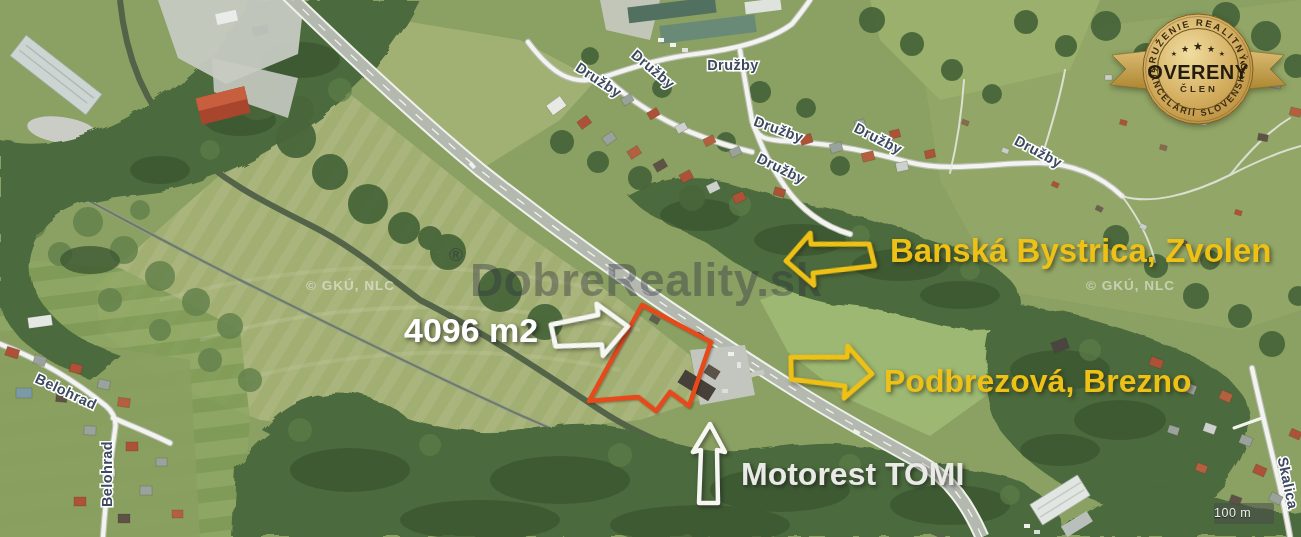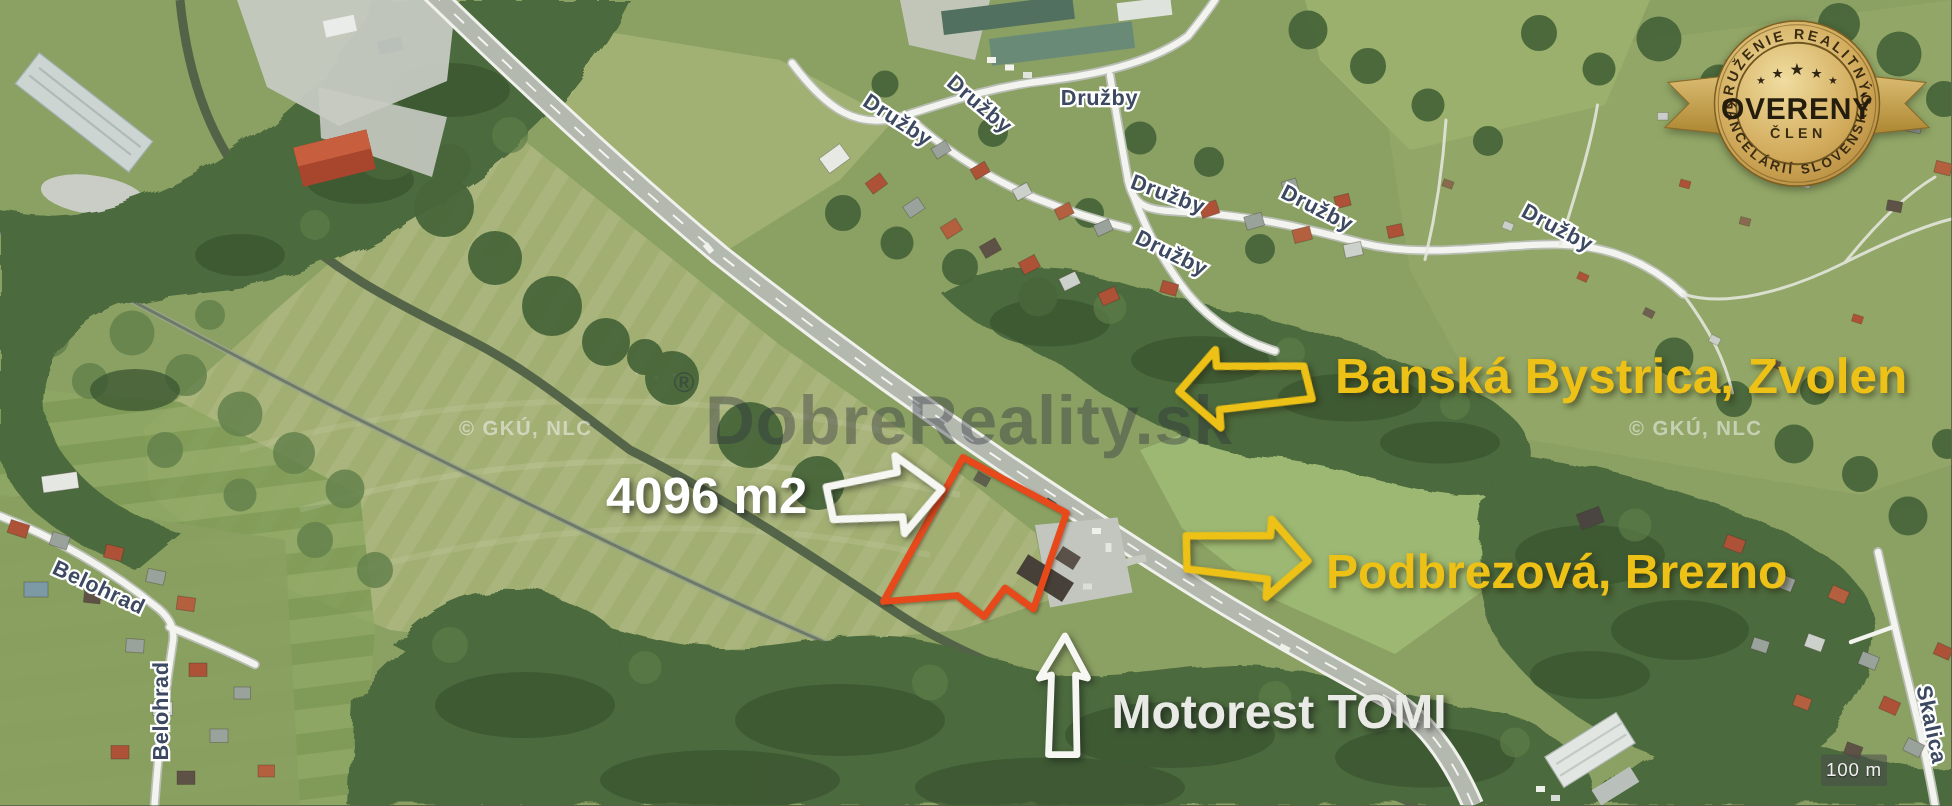--- a/index.html
+++ b/index.html
@@ -32,23 +32,23 @@
           filter:drop-shadow(1px 1px 1px rgba(40,20,5,.4));}
   
   .badge{position:absolute;left:1102px;top:5px;width:192px;height:132px;}
   .badge svg{filter:drop-shadow(0 2px 3px rgba(0,0,0,.35));}
   .badge-arc{font:bold 9.5px "Liberation Sans",sans-serif;fill:#3a2c12;letter-spacing:2px;}
   .badge-arc2{font:bold 9px "Liberation Sans",sans-serif;fill:#3a2c12;letter-spacing:2px;}
   .badge-title{font:bold 20px "Liberation Sans",sans-serif;fill:#241c0c;letter-spacing:.5px;text-anchor:middle;}
   .badge-member{font:bold 9.5px "Liberation Sans",sans-serif;fill:#3a2c12;letter-spacing:3px;text-anchor:middle;}
   .badge-star{font-family:"DejaVu Sans",sans-serif;fill:#2f2512;text-anchor:middle;}
   
-  .scalebar{position:absolute;left:1214px;top:503px;width:44px;height:21px;
+  .scalebar{position:absolute;left:1214px;top:503px;width:60px;height:21px;
             background:rgba(75,75,75,.55);border-radius:2px;color:#f0f0f0;
-            font:12.5px "Liberation Sans",sans-serif;line-height:21px;text-align:center;
+            font:12.5px "Liberation Sans",sans-serif;line-height:21px;
             letter-spacing:.5px;text-shadow:0 1px 1px rgba(0,0,0,.6);}
 </style>
 </head>
 <body>
 
 <div class="stage">
 
 <svg class="map-svg" width="1301" height="537" viewBox="0 0 1301 537" xmlns="http://www.w3.org/2000/svg">
   <defs>
     <filter id="rough" x="-15%" y="-15%" width="130%" height="130%">

